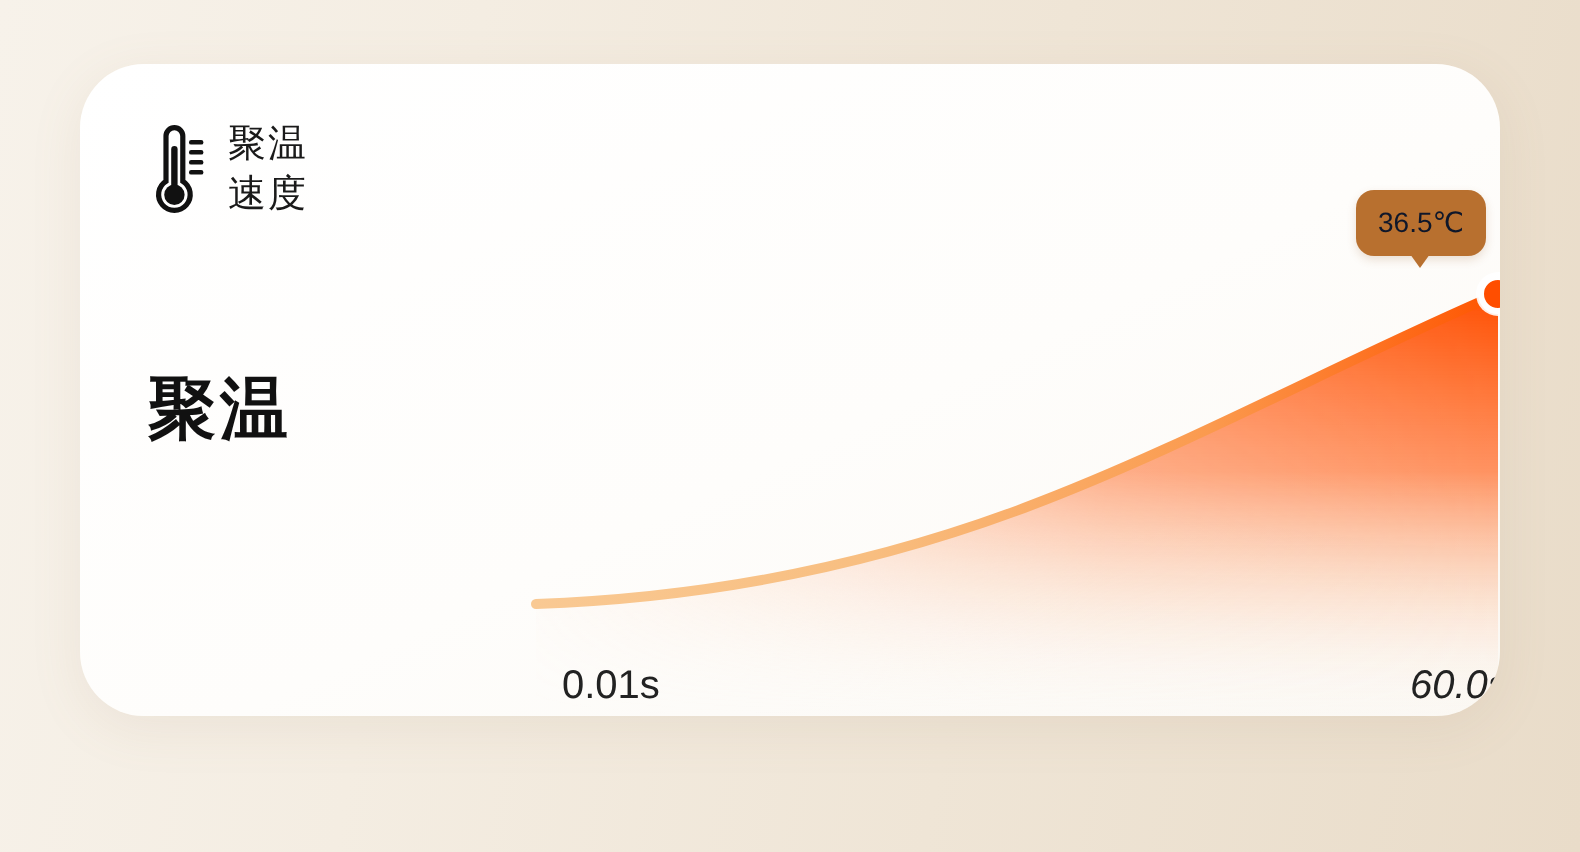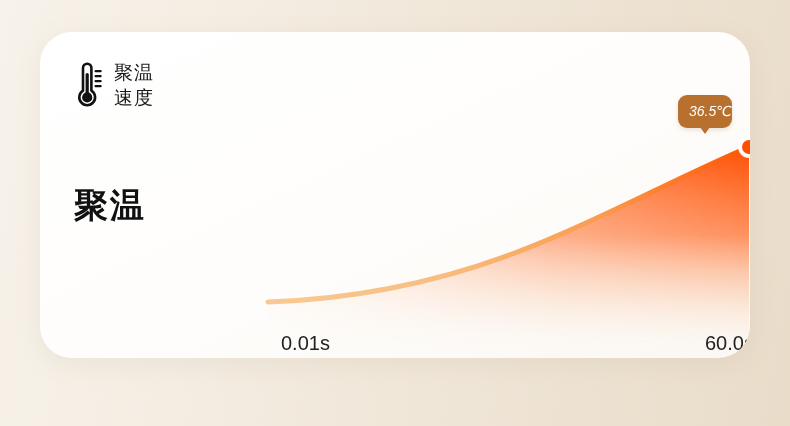--- a/index.html
+++ b/index.html
@@ -37,43 +37,42 @@
   }
   
   #chart{
     position:absolute;left:192px;top:56px;width:518px;height:270px;
   }
   #grid-svg,#curve-svg{position:absolute;left:0;top:0;width:518px;height:270px;}
   
   .badge{
     position:absolute;
     background:#C0712F;
-    color:#ffffff;
+    color:#0f172a;
     border-radius:9px;
     font-size:14px;
     line-height:1;
-    padding:9px 0 10px 11px;
+    padding:9px 11px 10px 11px;
     white-space:nowrap;
     box-shadow:0 2px 5px rgba(150,90,40,0.18);
-    font-style:italic;
   }
   .badge::after{
     content:"";position:absolute;left:50%;margin-left:-5px;bottom:-6px;
     width:0;height:0;border-left:5px solid transparent;border-right:5px solid transparent;
     border-top:7px solid #C0712F;
   }
   #badge-start{left:245px;top:199px;}
   #badge-end{left:638px;top:63px;background:#B8702F;}
   #badge-end::after{border-top-color:#B8702F;}
   
   .axis-label{
     position:absolute;font-size:20px;color:#222;letter-spacing:0px;
   }
   #axis-start{left:241px;top:300px;}
-  #axis-end{left:665px;top:300px;}
+  #axis-end{left:665px;top:300px;font-style:italic;}
   
   #end-dot{
     position:absolute;left:699px;top:105px;width:20px;height:20px;border-radius:50%;
     background:#FF4E00;border:3px solid #ffffff;box-sizing:border-box;
     box-shadow:0 0 0 1px rgba(255,255,255,0.9);
   }
 </style>
 </head>
 <body>
 

